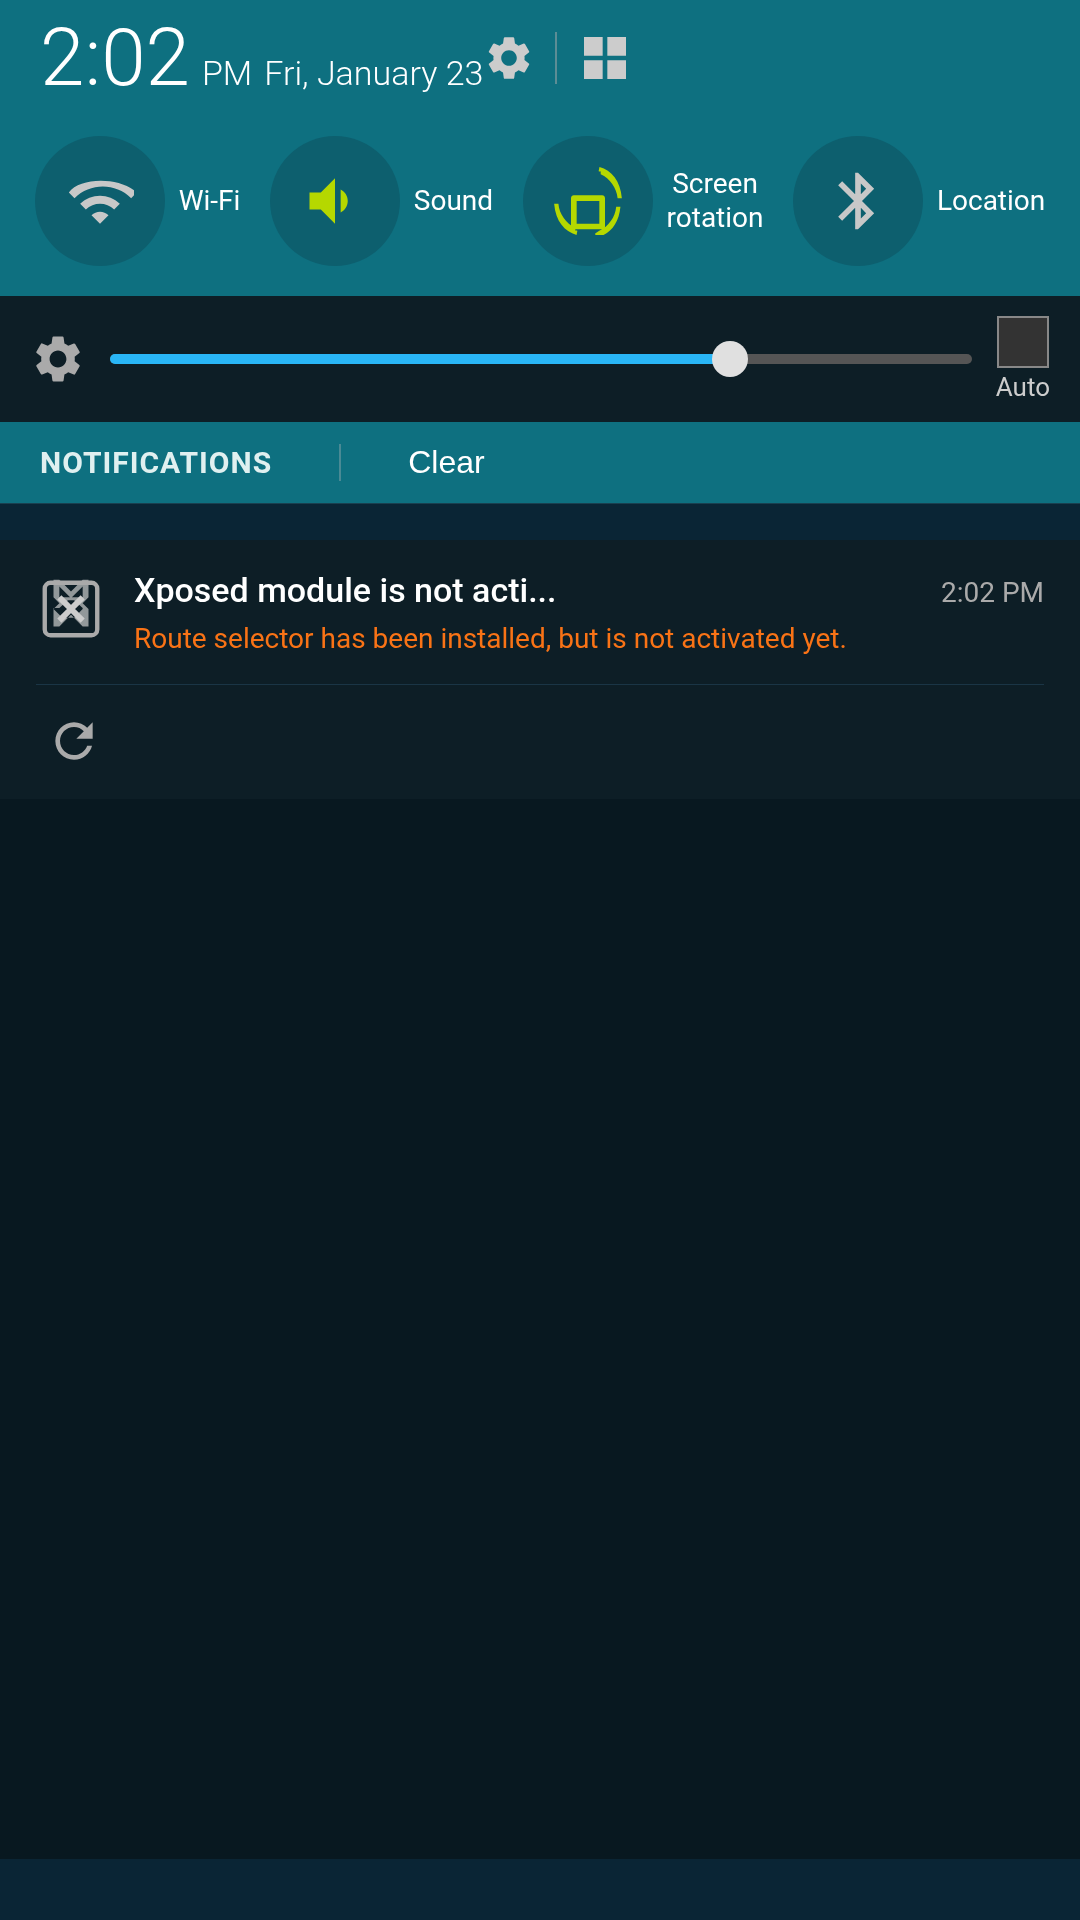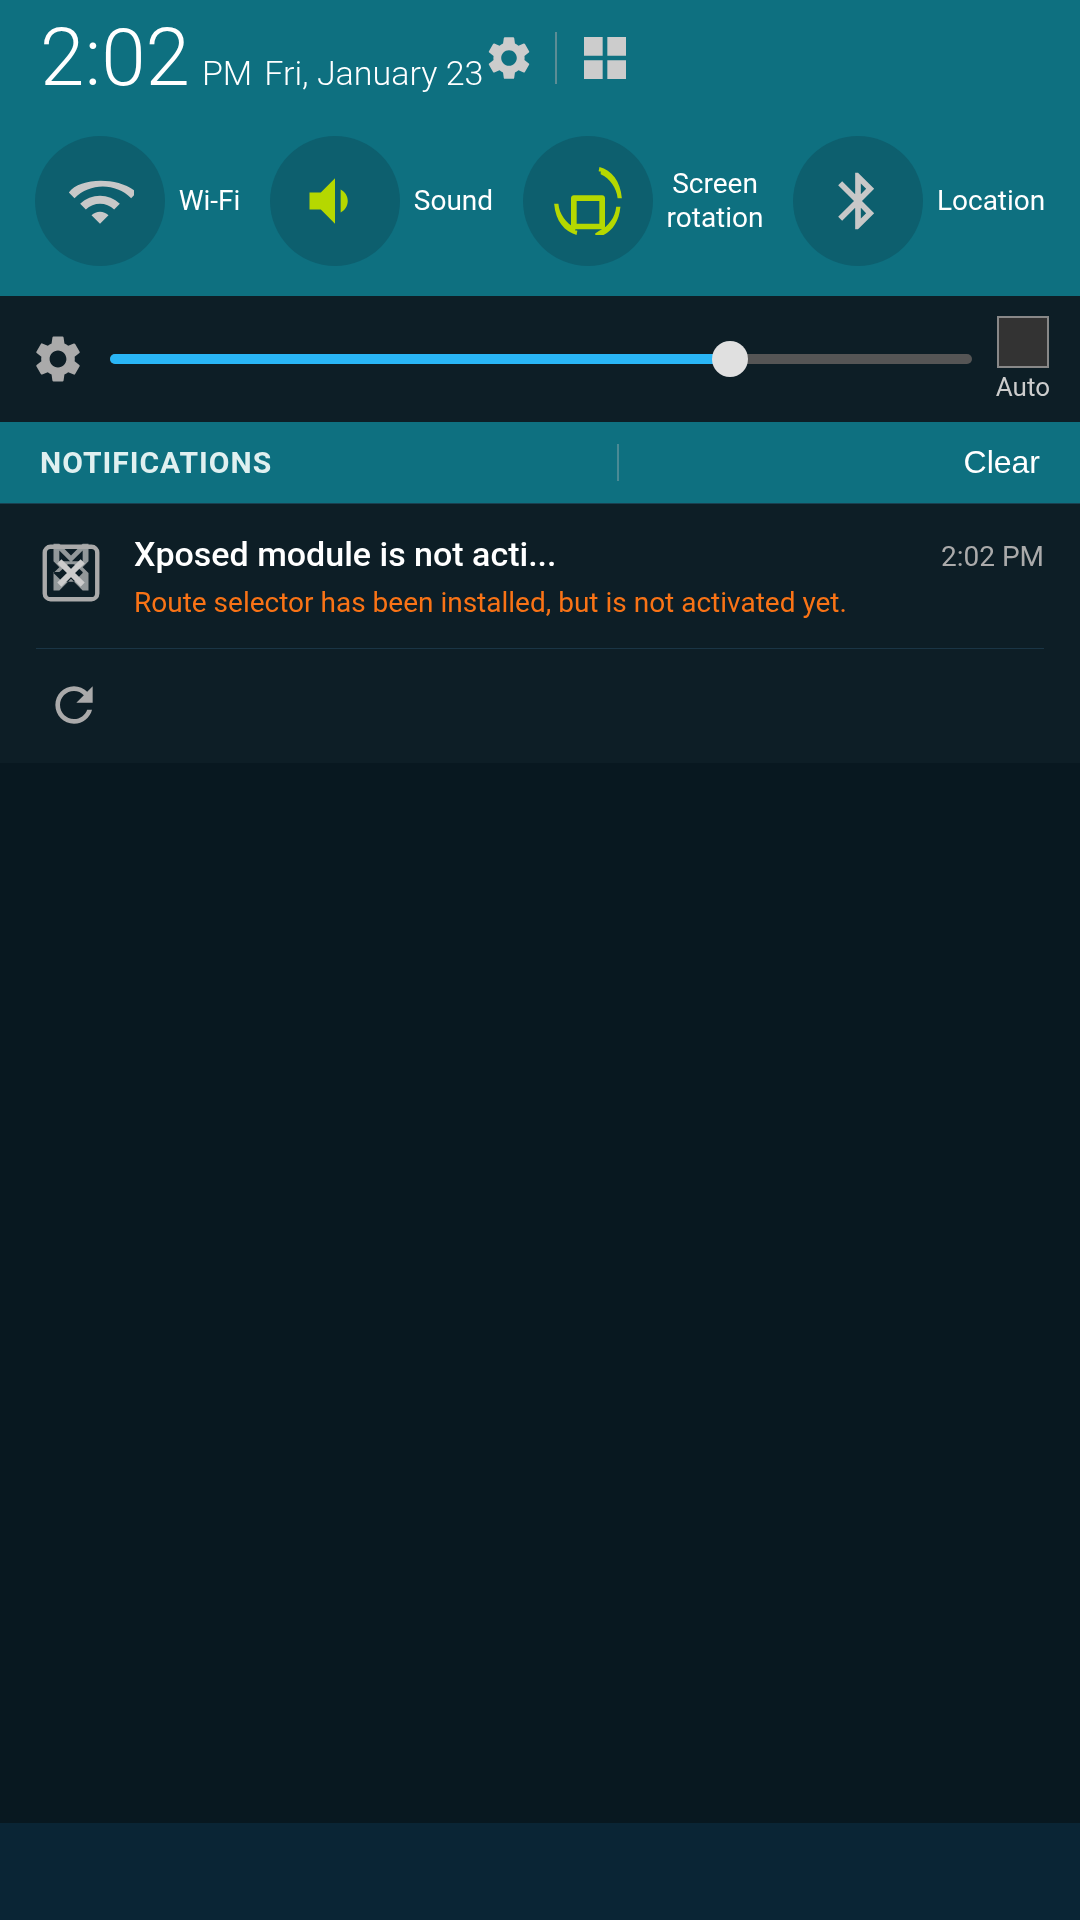--- a/index.html
+++ b/index.html
@@ -162,21 +162,21 @@
     .auto-label {
       font-size: 26px;
       color: #cccccc;
     }
 
     
     .notifications-header {
       background: #0e7080;
       display: flex;
       align-items: center;
-      justify-content: space-between;
+      justify-content: flex-start;
       padding: 22px 40px;
       border-bottom: 1px solid #1a4050;
       gap: 47px;
     }
     .notifications-title {
       font-size: 30px;
       font-weight: bold;
       color: #e0f0f0;
       letter-spacing: 1px;
     }
@@ -191,20 +191,21 @@
       width: 2px;
       background: #4a8a95;
       align-self: stretch;
       margin: 0 20px;
     }
 
     
     .notification-card {
       background: #0d1e26;
       padding: 30px 36px 20px 36px;
+      margin-top: 36px;
     }
     .notif-top {
       display: flex;
       align-items: flex-start;
       gap: 28px;
     }
     .notif-app-icon {
       width: 70px;
       height: 70px;
       flex-shrink: 0;

